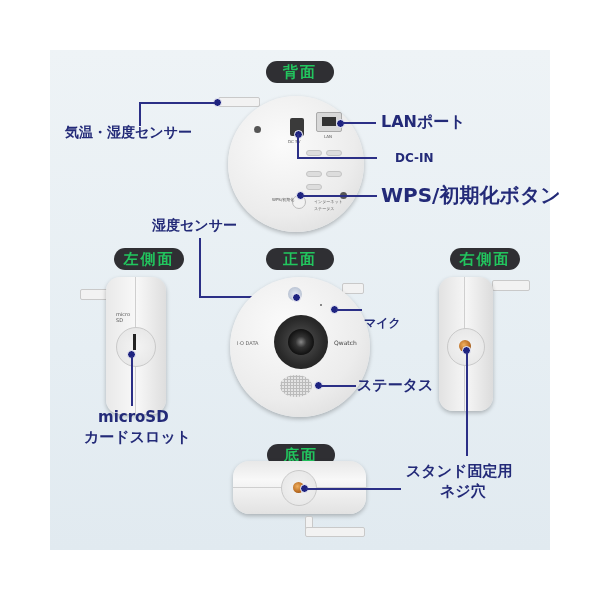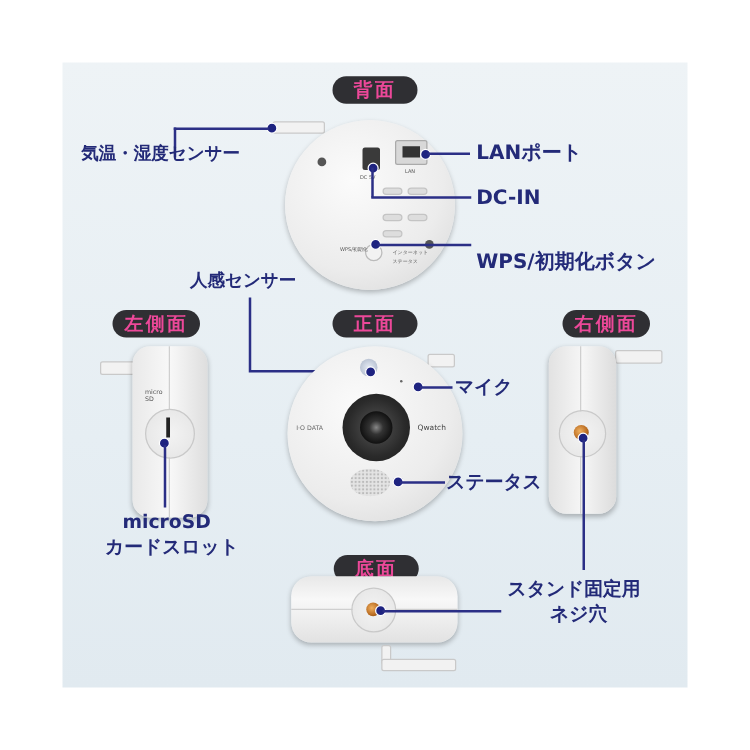--- a/index.html
+++ b/index.html
@@ -7,21 +7,21 @@
     width: 600px; height: 600px; background: #ffffff;
     position: relative; overflow: hidden;
     font-family: "DejaVu Sans", sans-serif;
   }
   .panel {
     position: absolute; left: 50px; top: 50px; width: 500px; height: 500px;
     background: linear-gradient(180deg, #eef3f6 0%, #e6eef3 60%, #e1eaf0 100%);
   }
   .pill {
     position: absolute; height: 22px; border-radius: 11px;
-    background: #2f2f33; color: #ec4899;
+    background: #2f2f33; color: #22c55e;
     font-weight: bold; font-size: 15px; line-height: 22px;
     text-align: center; letter-spacing: 2px;
   }
   .label {
     position: absolute; color: #232a78; font-weight: bold;
     font-size: 14px; white-space: nowrap; line-height: 18px;
   }
   .line { position: absolute; background: #2b2f86; }
   .dot {
     position: absolute; width: 7px; height: 7px; border-radius: 50%;
@@ -77,40 +77,40 @@
   <div class="slot" style="left:78px; top:88px; width:14px; height:4px;"></div>
   <div class="round" style="position:absolute; left:64px; top:99px; width:12px; height:12px; border:1px solid #bbb; border-radius:50%; background:#f2f2f2;"></div>
   <div class="tiny" style="left:44px; top:101px;">WPS/初期化</div>
   <div class="tiny" style="left:86px; top:103px;">インターネット</div>
   <div class="tiny" style="left:86px; top:110px;">ステータス</div>
 </div>
 
 <div class="dot" style="left:213px; top:98px;"></div>
 <div class="line" style="left:139px; top:102px; width:76px; height:1.5px;"></div>
 <div class="line" style="left:139px; top:102px; width:1.5px; height:24px;"></div>
-<div class="label" style="left:65px; top:114px;">気温・湿度センサー</div>
+<div class="label" style="left:65px; top:124px;font-family:Liberation Mono, monospace;">気温・湿度センサー</div>
 
 <div class="dot" style="left:336px; top:119px;"></div>
 <div class="line" style="left:342px; top:122px; width:34px; height:1.5px;"></div>
 <div class="label" style="left:381px; top:113px; font-size:16px;">LANポート</div>
 
 <div class="dot" style="left:294px; top:130px;"></div>
 <div class="line" style="left:297px; top:134px; width:1.5px; height:24px;"></div>
 <div class="line" style="left:297px; top:157px; width:80px; height:1.5px;"></div>
-<div class="label" style="left:381px; top:149px; font-size:16px;text-align:right;">DC-IN</div>
+<div class="label" style="left:395px; top:149px; font-size:12px;text-align:right;">DC-IN</div>
 
 <div class="dot" style="left:296px; top:191px;"></div>
 <div class="line" style="left:302px; top:195px; width:75px; height:1.5px;"></div>
-<div class="label" style="left:381px; top:200px; font-size:16px;">WPS/初期化ボタン</div>
+<div class="label" style="left:381px; top:186px; font-size:20px;">WPS/初期化ボタン</div>
 
-<div class="label" style="left:152px; top:216px;">人感センサー</div>
+<div class="label" style="left:152px; top:216px;">湿度センサー</div>
 <div class="line" style="left:199px; top:238px; width:1.5px; height:58px;"></div>
 <div class="line" style="left:199px; top:296px; width:95px; height:1.5px;"></div>
 
-<div class="pill" style="left:90px; top:248px; width:70px;">左側面</div>
+<div class="pill" style="left:114px; top:248px; width:70px;">左側面</div>
 <div class="cable" style="left:80px; top:289px; width:26px; height:9px;"></div>
 <div class="device" style="left:106px; top:277px; width:60px; height:137px; border-radius:14px; background:linear-gradient(90deg,#e9e9e9,#f8f8f8 50%,#dedede);">
   <div style="position:absolute; left:29px; top:0; width:1px; height:137px; background:#cfcfcf;"></div>
   <div class="tiny" style="left:10px; top:34px; font-size:5px; width:10px; white-space:normal;">micro SD</div>
   <div class="screw-ring" style="left:10px; top:50px; width:38px; height:38px;"></div>
   <div style="position:absolute; left:27px; top:57px; width:3px; height:16px; background:#222;"></div>
 </div>
 <div class="dot" style="left:127px; top:350px;"></div>
 <div class="line" style="left:131px; top:356px; width:1.5px; height:50px;"></div>
 <div class="label" style="left:98px; top:408px; font-size:15px;">microSD</div>
@@ -124,21 +124,21 @@
   <div class="round" style="position:absolute; left:44px; top:38px; width:54px; height:54px; border-radius:50%; background:radial-gradient(circle,#555 0%,#2a2a2a 60%,#1a1a1a 100%);">
     <div style="position:absolute; left:14px; top:14px; width:26px; height:26px; border-radius:50%; background:radial-gradient(circle,#888 0%,#333 30%,#111 70%,#444 100%);"></div>
   </div>
   <div class="tiny" style="left:7px; top:63px; font-size:5px; color:#666;">I·O DATA</div>
   <div class="tiny" style="left:104px; top:62px; font-size:6px; color:#444;">Qwatch</div>
   <div class="round" style="position:absolute; left:50px; top:98px; width:32px; height:22px; border-radius:50%; background:radial-gradient(circle,#bbb 1px,transparent 1.2px) 0 0/3px 3px; background-color:#e4e4e4;"></div>
 </div>
 <div class="dot" style="left:292px; top:293px;"></div>
 <div class="dot" style="left:330px; top:305px;"></div>
 <div class="line" style="left:336px; top:309px; width:26px; height:1.5px;"></div>
-<div class="label" style="left:364px; top:300px; font-size:15px;">マイク</div>
+<div class="label" style="left:364px; top:314px; font-size:12px;">マイク</div>
 <div class="dot" style="left:314px; top:381px;"></div>
 <div class="line" style="left:320px; top:385px; width:36px; height:1.5px;"></div>
 <div class="label" style="left:357px; top:376px; font-size:15px;">ステータス</div>
 
 <div class="pill" style="left:450px; top:248px; width:70px;">右側面</div>
 <div class="cable" style="left:492px; top:280px; width:36px; height:9px;"></div>
 <div class="device" style="left:439px; top:277px; width:54px; height:134px; border-radius:14px; background:linear-gradient(90deg,#e2e2e2,#f6f6f6 50%,#dcdcdc);">
   <div style="position:absolute; left:25px; top:0; width:1px; height:134px; background:#cfcfcf;"></div>
   <div class="screw-ring" style="left:8px; top:51px; width:36px; height:36px;"></div>
   <div class="screw" style="left:20px; top:63px; width:12px; height:12px;"></div>

